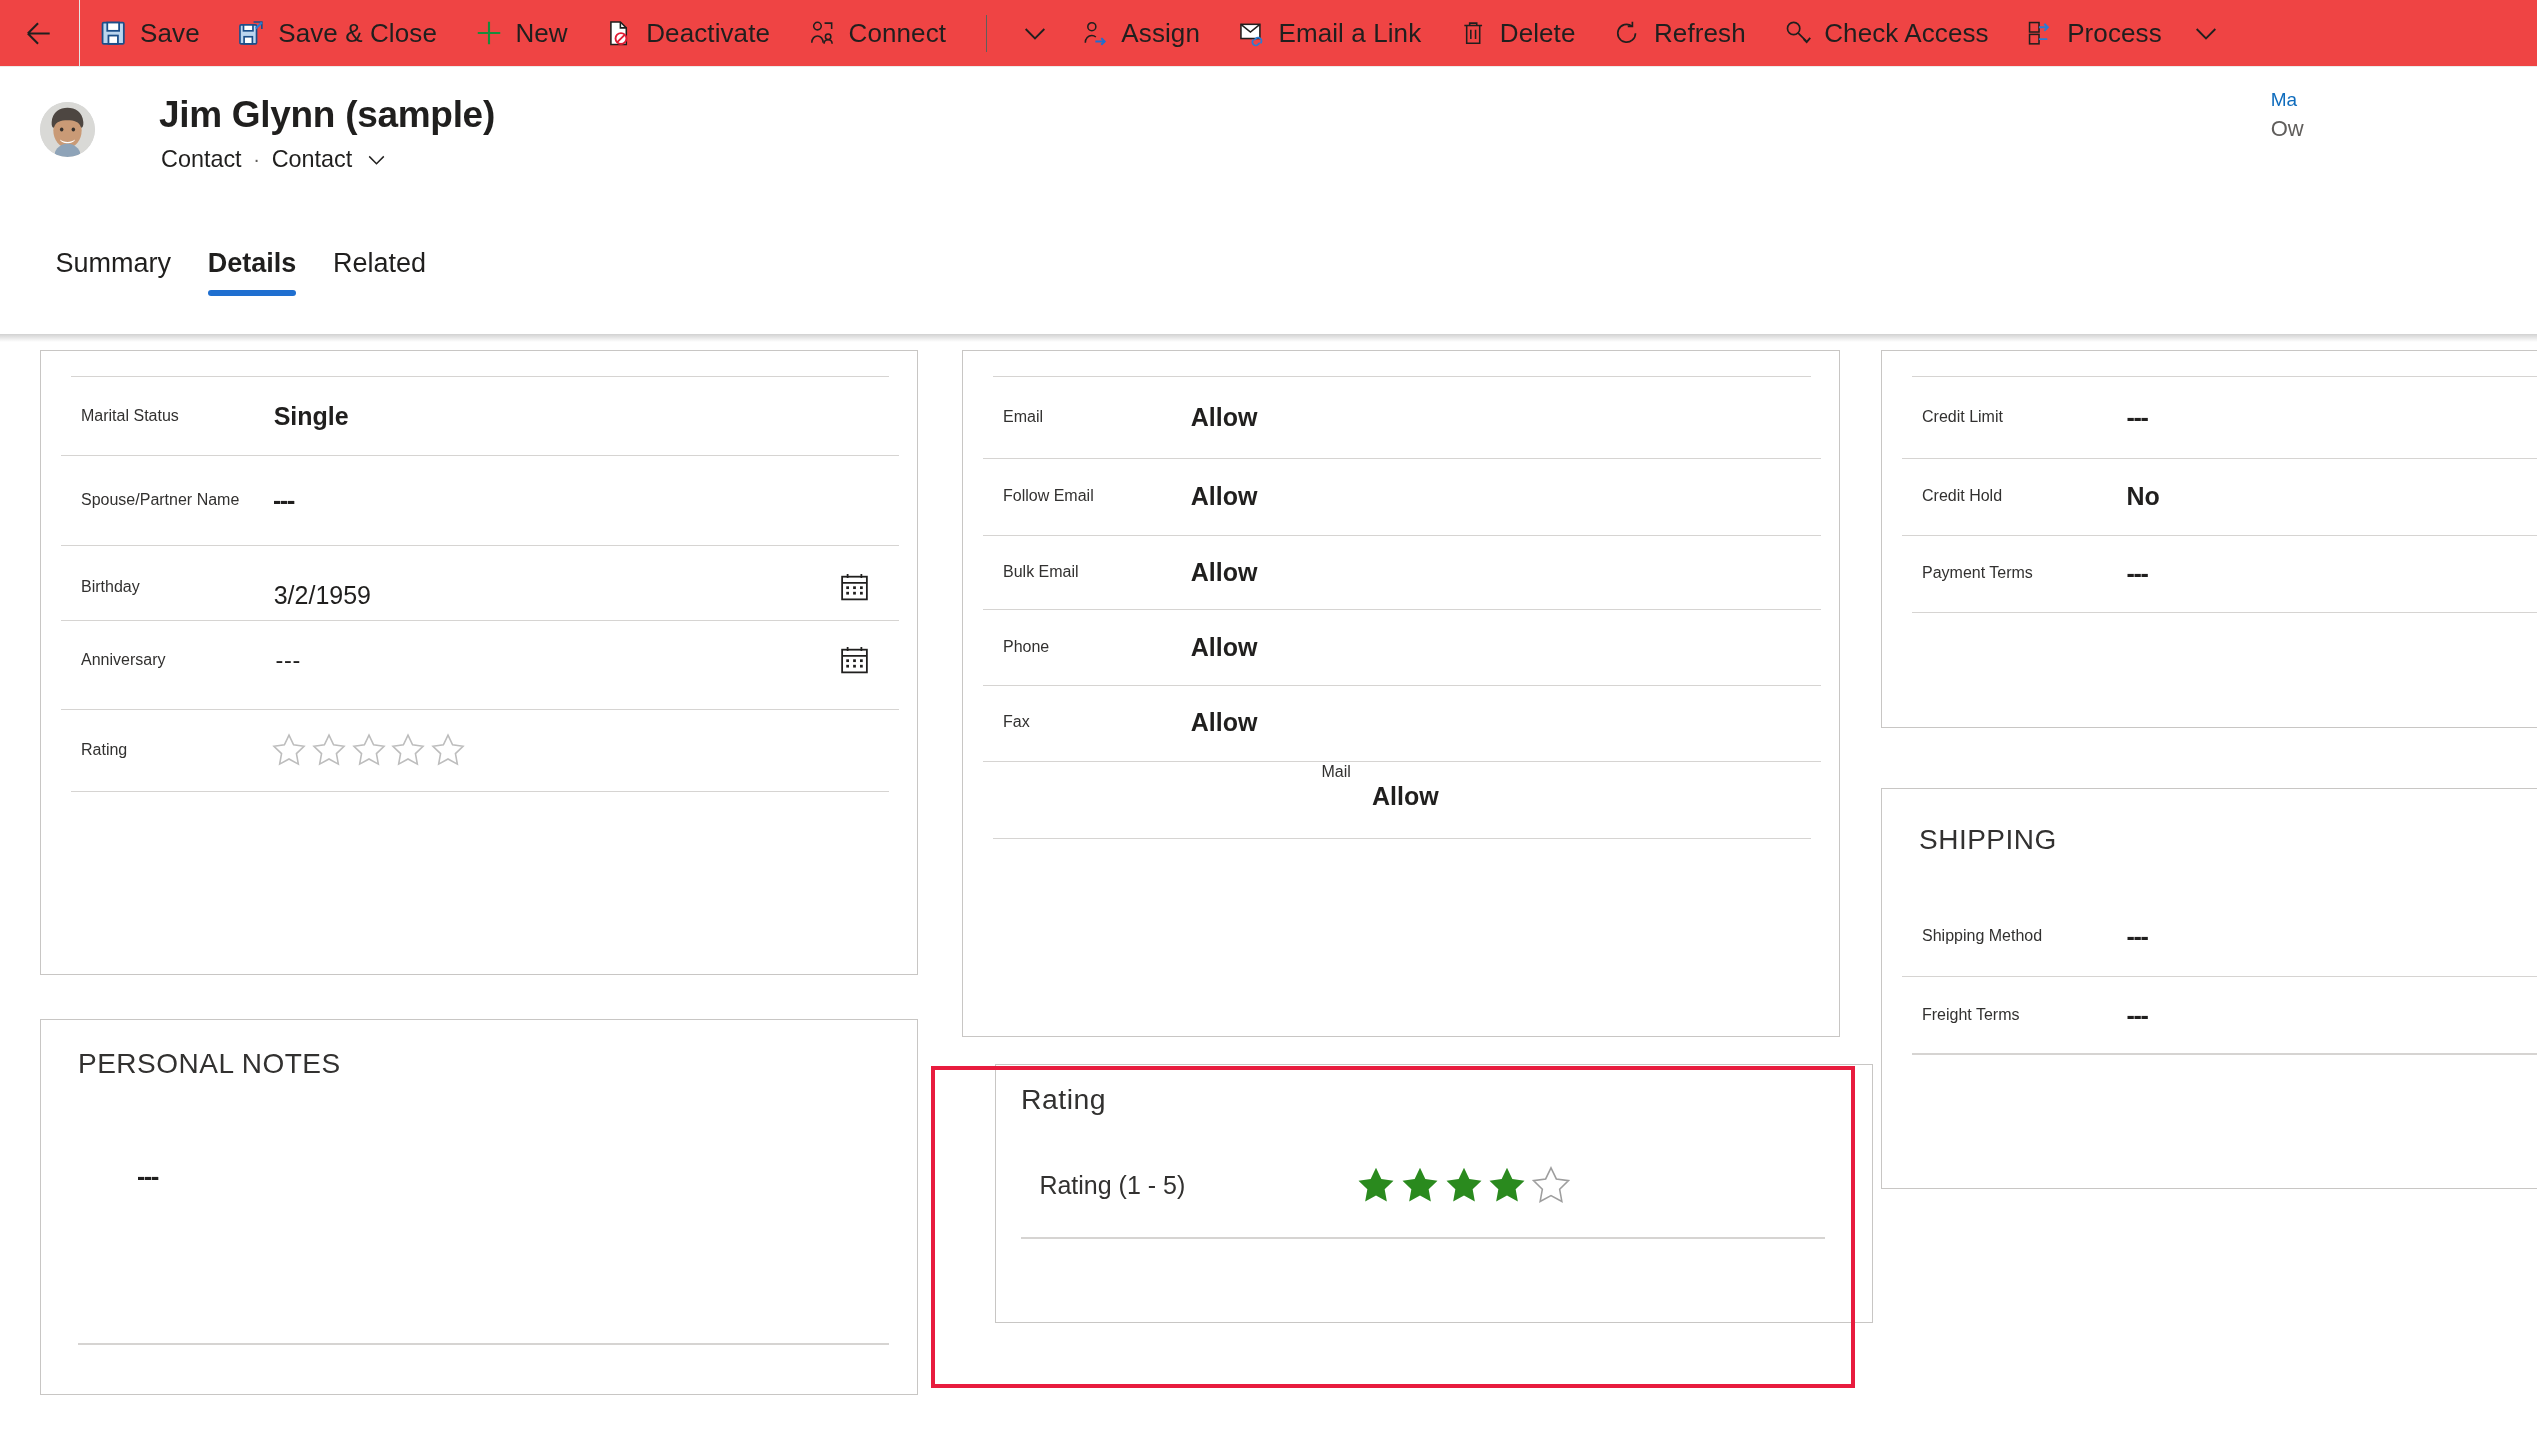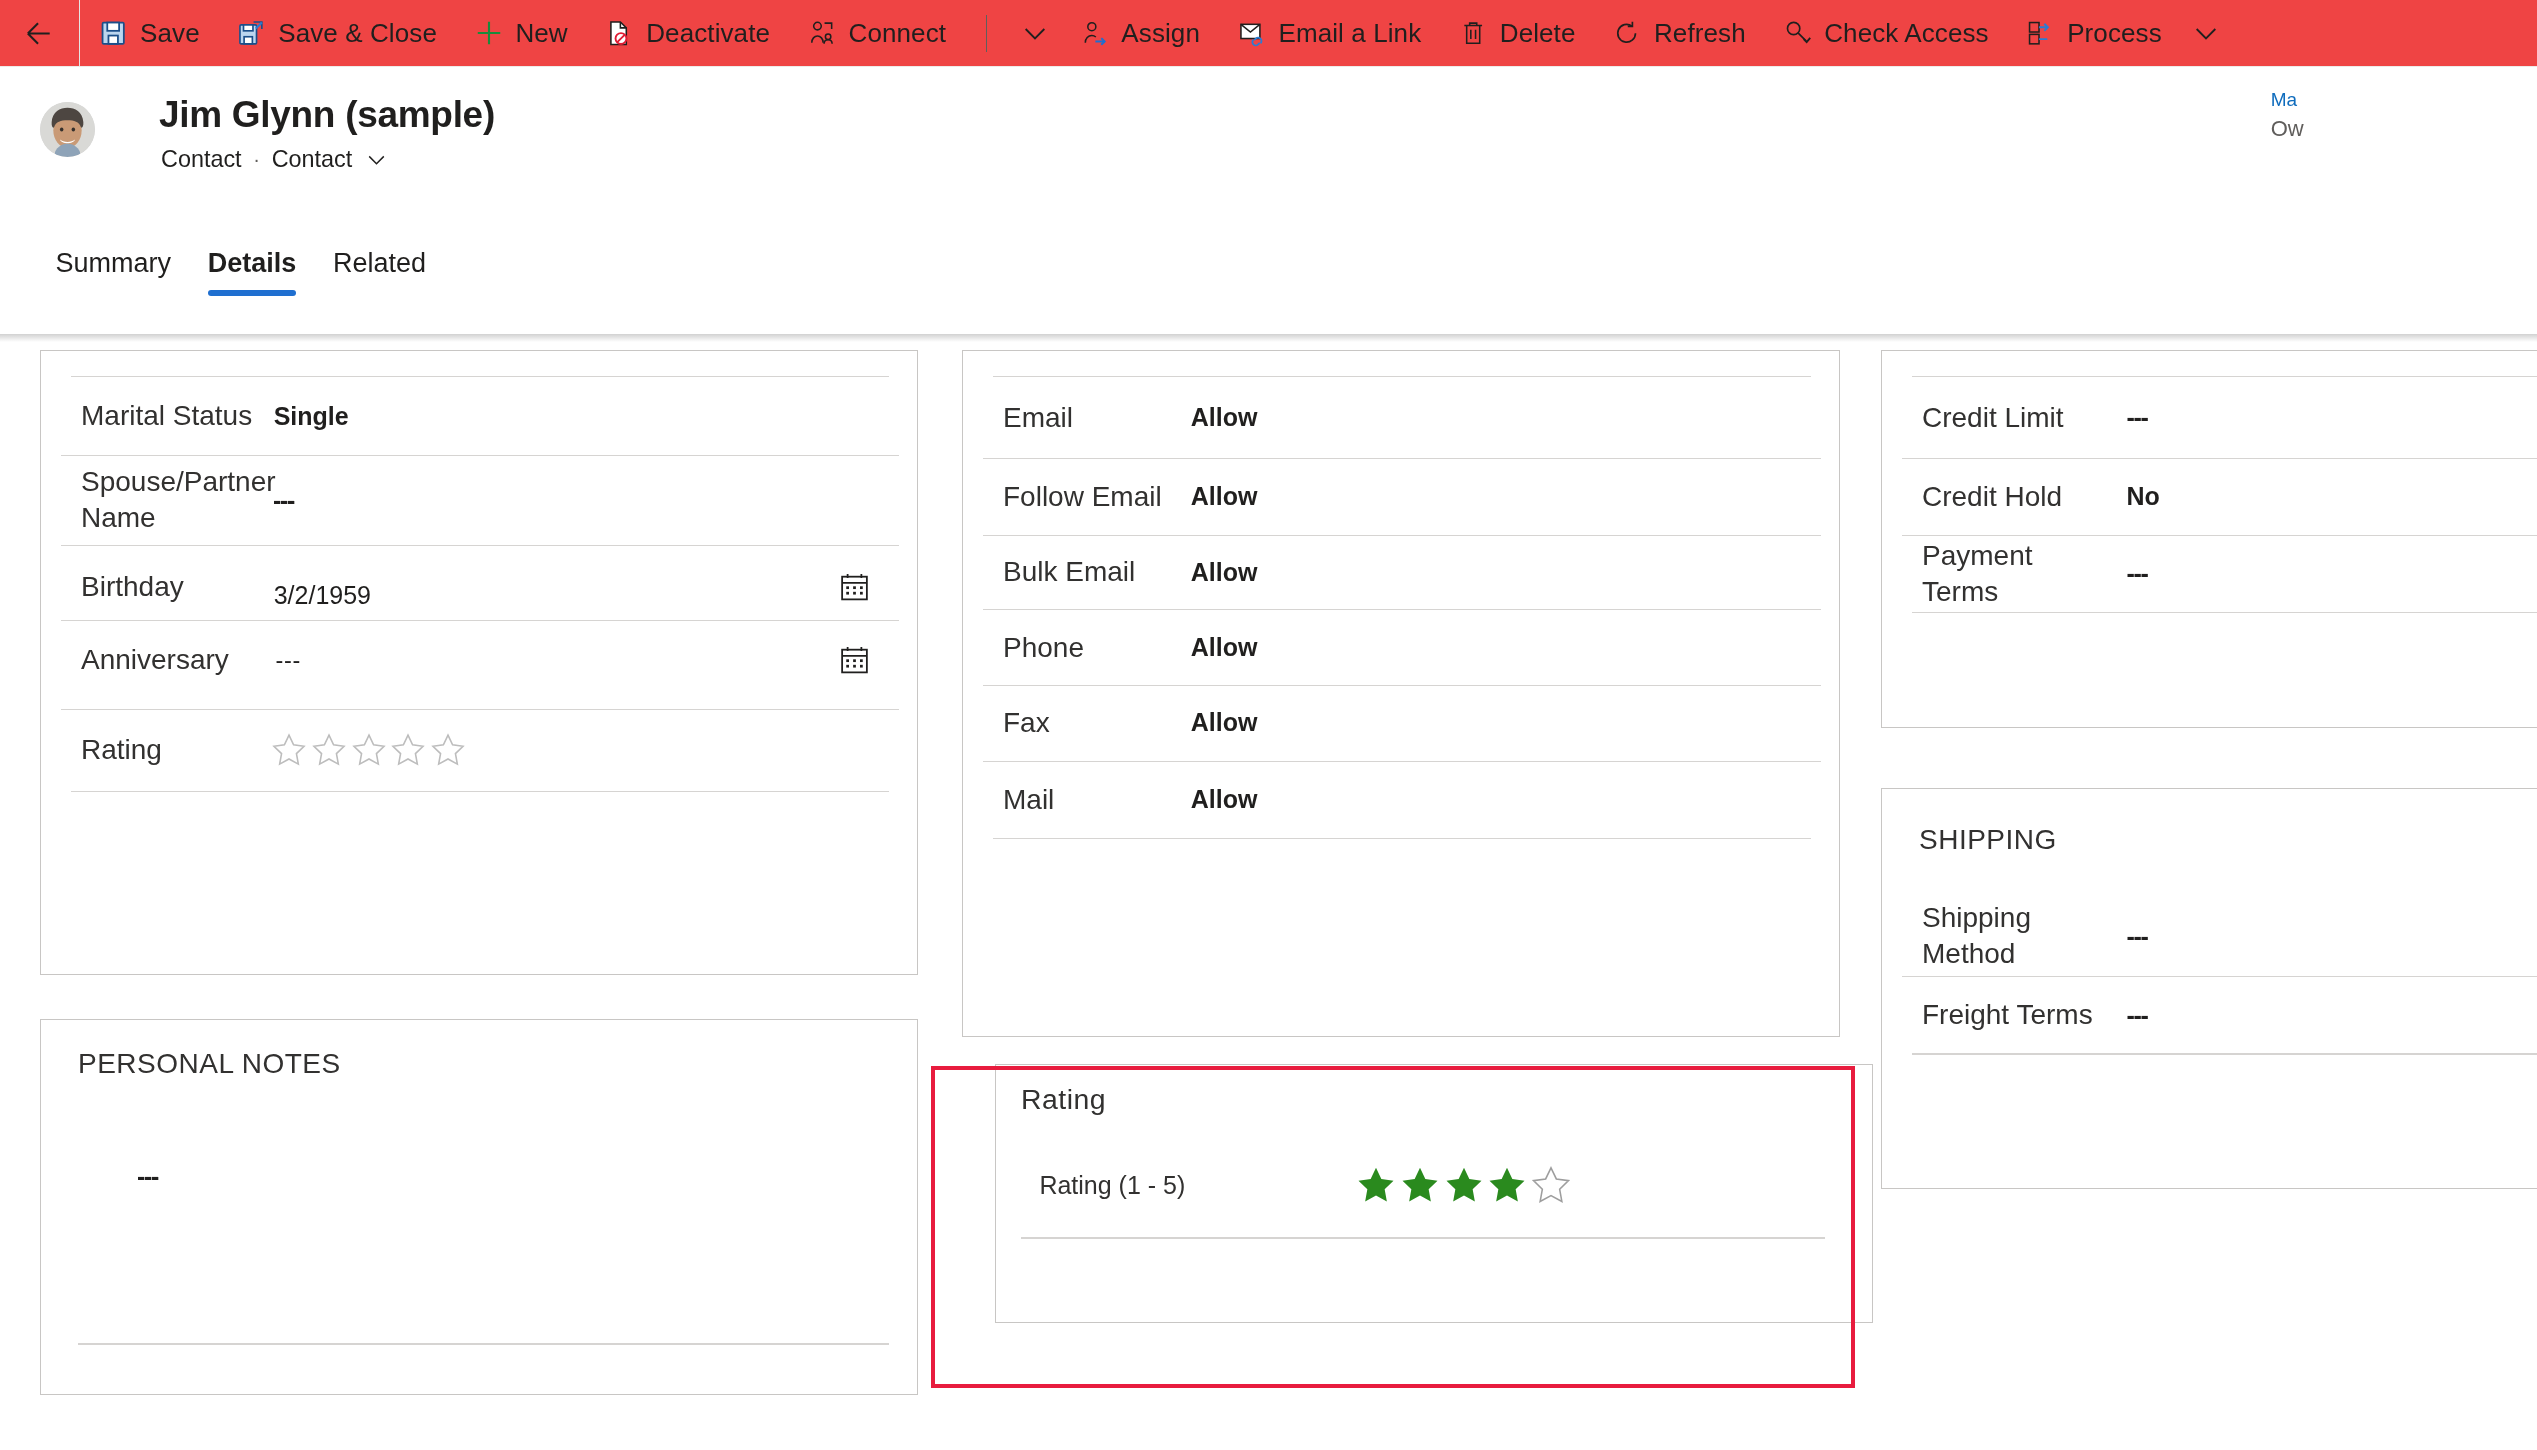--- a/index.html
+++ b/index.html
@@ -198,21 +198,21 @@
   
   .frow {
     display: flex;
     align-items: center;
     border-top: 1.7px solid #d6d4d2;
     box-sizing: border-box;
     position: relative;
   }
   .frow.no-rule { border-top: none; }
   .flabel {
-    font-size: 28px;
+    font-size: 16px;
     color: #323130;
     font-weight: 400;
     line-height: 1.28;
     flex: 0 0 auto;
   }
   .fvalue {
     font-size: 25px;
     color: #201f1e;
     font-weight: bold;
     flex: 0 0 auto;
@@ -553,21 +553,21 @@
     <div class="frow" style="position:absolute;left:20px;top:258px;width:838px;height:77px;">
       <span class="flabel" style="width:181px;padding-left:20px;">Phone</span>
       <span class="fvalue" style="padding-left:6.7px;">Allow</span>
     </div>
 
     <div class="frow" style="position:absolute;left:20px;top:334px;width:838px;height:75px;">
       <span class="flabel" style="width:181px;padding-left:20px;">Fax</span>
       <span class="fvalue" style="padding-left:6.7px;">Allow</span>
     </div>
 
-    <div class="frow" style="position:absolute;left:20px;top:410px;width:838px;height:77px;">
+    <div class="frow" style="position:absolute;left:20px;top:410px;width:838px;height:77px;flex-direction:column;">
       <span class="flabel" style="width:181px;padding-left:20px;">Mail</span>
       <span class="fvalue" style="padding-left:6.7px;">Allow</span>
     </div>
 
     <div class="rule" style="position:absolute;left:30px;top:487px;width:818px;"></div>
   </div>
 
   <div class="card" style="left:995px; top:721px; width:878px; height:259px;">
     <div class="sec-title" style="position:absolute;left:25px;top:18.4px;font-size:28.4px;">Rating</div>
 

